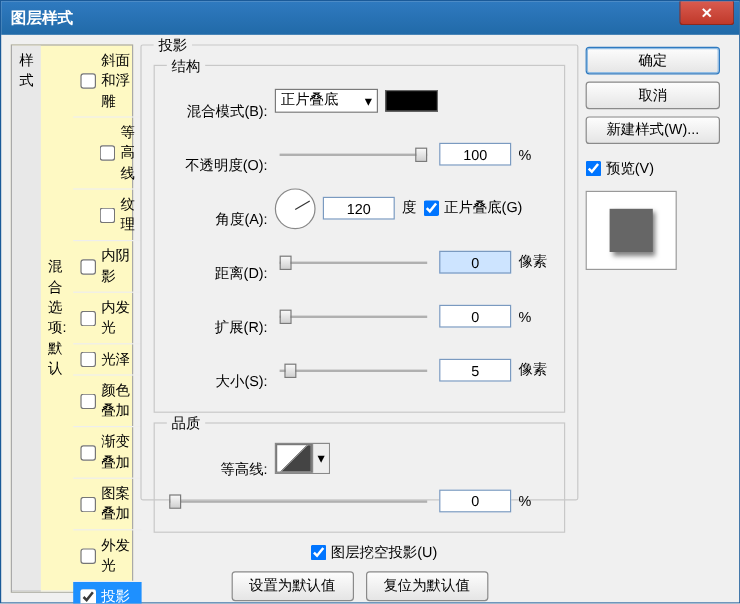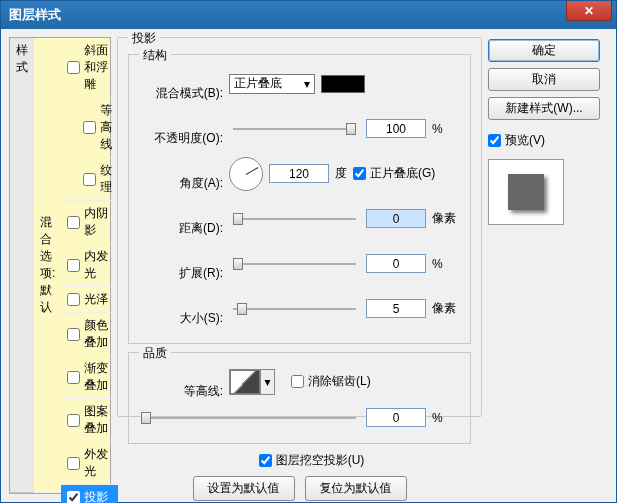--- a/index.html
+++ b/index.html
@@ -182,24 +182,20 @@
         </div>
 
         <div class="innerfs">
           <span class="legend">品质</span>
           <div class="row">
             <span class="lbl">等高线:</span>
             <div class="contourwrap">
               <span class="contour"></span>
               <span class="contourarrow">▾</span>
             </div>
-            <label class="check" style="margin-left:10px;">
-              <input type="checkbox" style="">
-              <span>消除锯齿(L)</span>
-            </label>
           </div>
           <div class="row">
             <div class="slider">
                 <div class="track"></div>
                 <div class="thumb" style="left:0"></div>
               </div>
             <input class="numbox" value="0" style="">
             <span class="unit">%</span>
           </div>
         </div>

